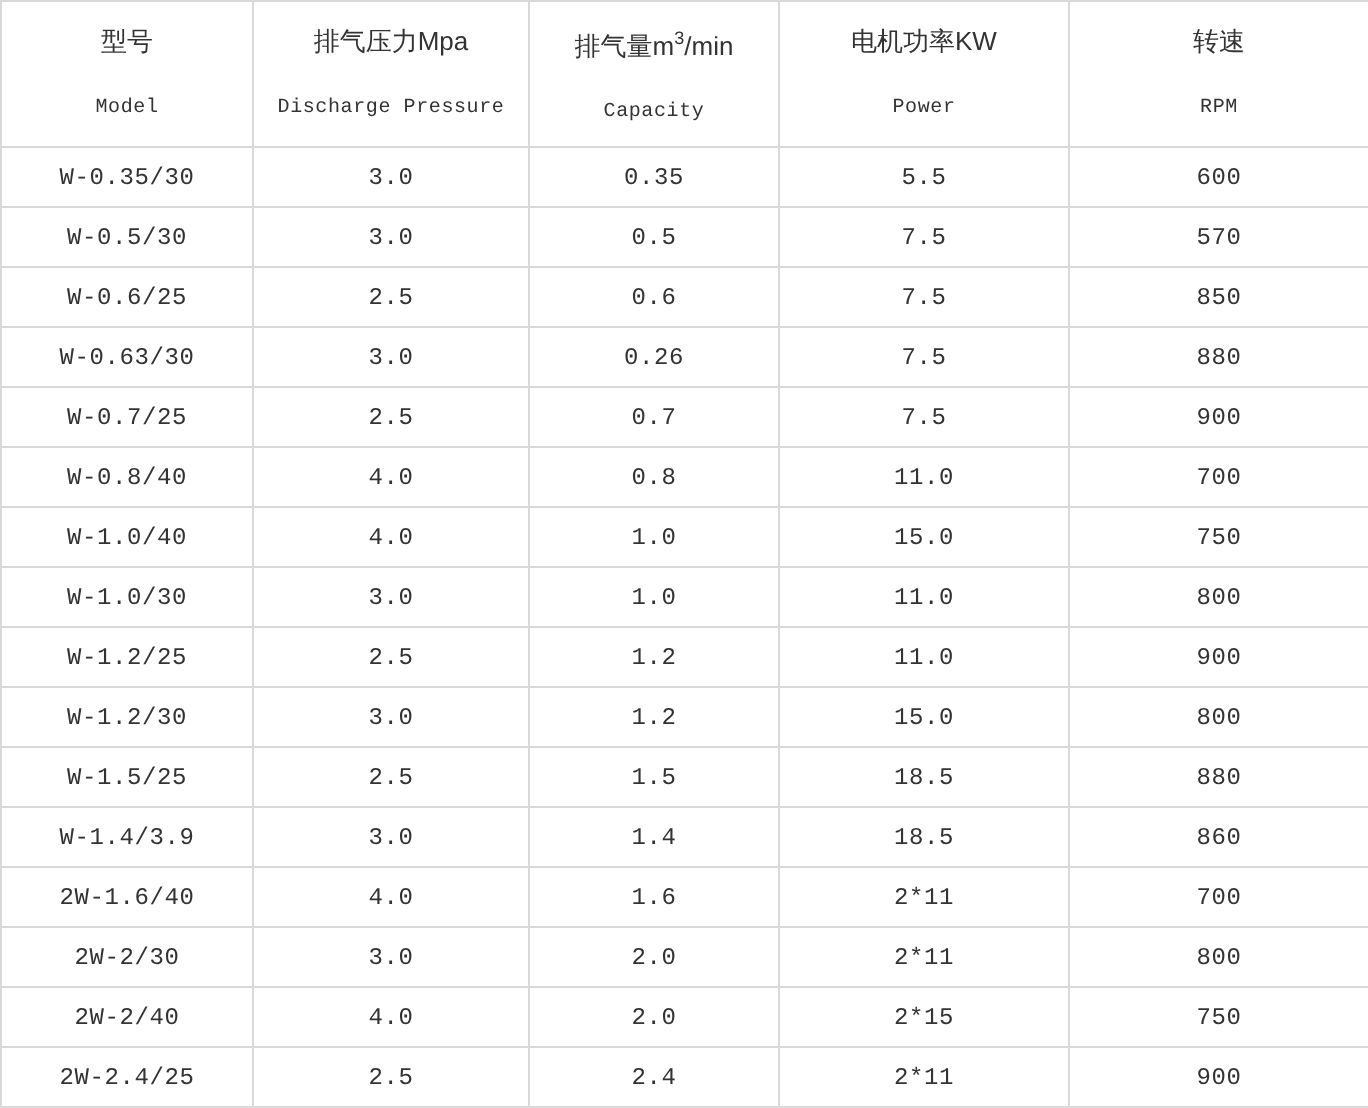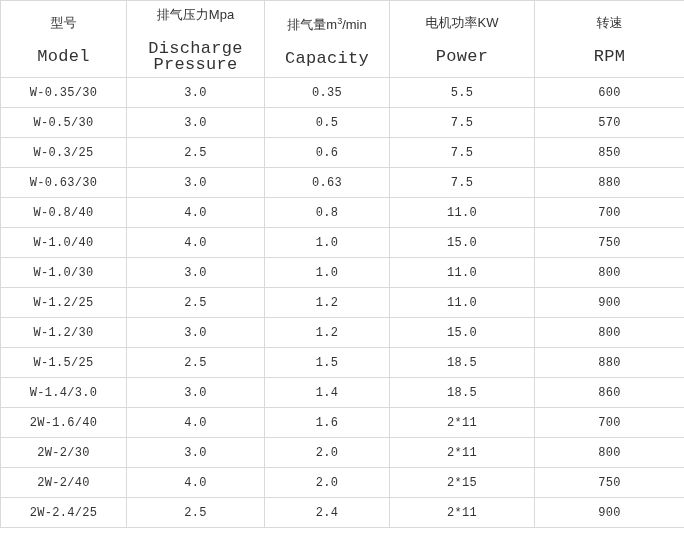--- a/index.html
+++ b/index.html
@@ -40,21 +40,21 @@
   .hdr-cn {
     display: block;
     font-size: 13px;
     font-family: Liberation Sans, sans-serif;
     color: #333333;
     line-height: 20px;
     margin-bottom: 16px;
   }
   .hdr-en {
     display: block;
-    font-size: 17px;
+    font-size: 10px;
     font-family: "Liberation Mono", monospace;
     color: #333333;
     line-height: 16px;
     letter-spacing: 0.3px;
   }
   .sup {
     font-size: 9px;
     vertical-align: super;
   }
   col.c0 { width: 126px; }
@@ -107,32 +107,39 @@
         <td>600</td>
       </tr>
       <tr>
         <td>W-0.5/30</td>
         <td>3.0</td>
         <td>0.5</td>
         <td>7.5</td>
         <td>570</td>
       </tr>
       <tr>
-        <td>W-0.3/25</td>
+        <td>W-0.6/25</td>
         <td>2.5</td>
         <td>0.6</td>
         <td>7.5</td>
         <td>850</td>
       </tr>
       <tr>
         <td>W-0.63/30</td>
         <td>3.0</td>
-        <td>0.63</td>
+        <td>0.26</td>
         <td>7.5</td>
         <td>880</td>
+      </tr>
+      <tr>
+        <td>W-0.7/25</td>
+        <td>2.5</td>
+        <td>0.7</td>
+        <td>7.5</td>
+        <td>900</td>
       </tr>
       <tr>
         <td>W-0.8/40</td>
         <td>4.0</td>
         <td>0.8</td>
         <td>11.0</td>
         <td>700</td>
       </tr>
       <tr>
         <td>W-1.0/40</td>
@@ -163,21 +170,21 @@
         <td>800</td>
       </tr>
       <tr>
         <td>W-1.5/25</td>
         <td>2.5</td>
         <td>1.5</td>
         <td>18.5</td>
         <td>880</td>
       </tr>
       <tr>
-        <td>W-1.4/3.0</td>
+        <td>W-1.4/3.9</td>
         <td>3.0</td>
         <td>1.4</td>
         <td>18.5</td>
         <td>860</td>
       </tr>
       <tr>
         <td>2W-1.6/40</td>
         <td>4.0</td>
         <td>1.6</td>
         <td>2*11</td>

